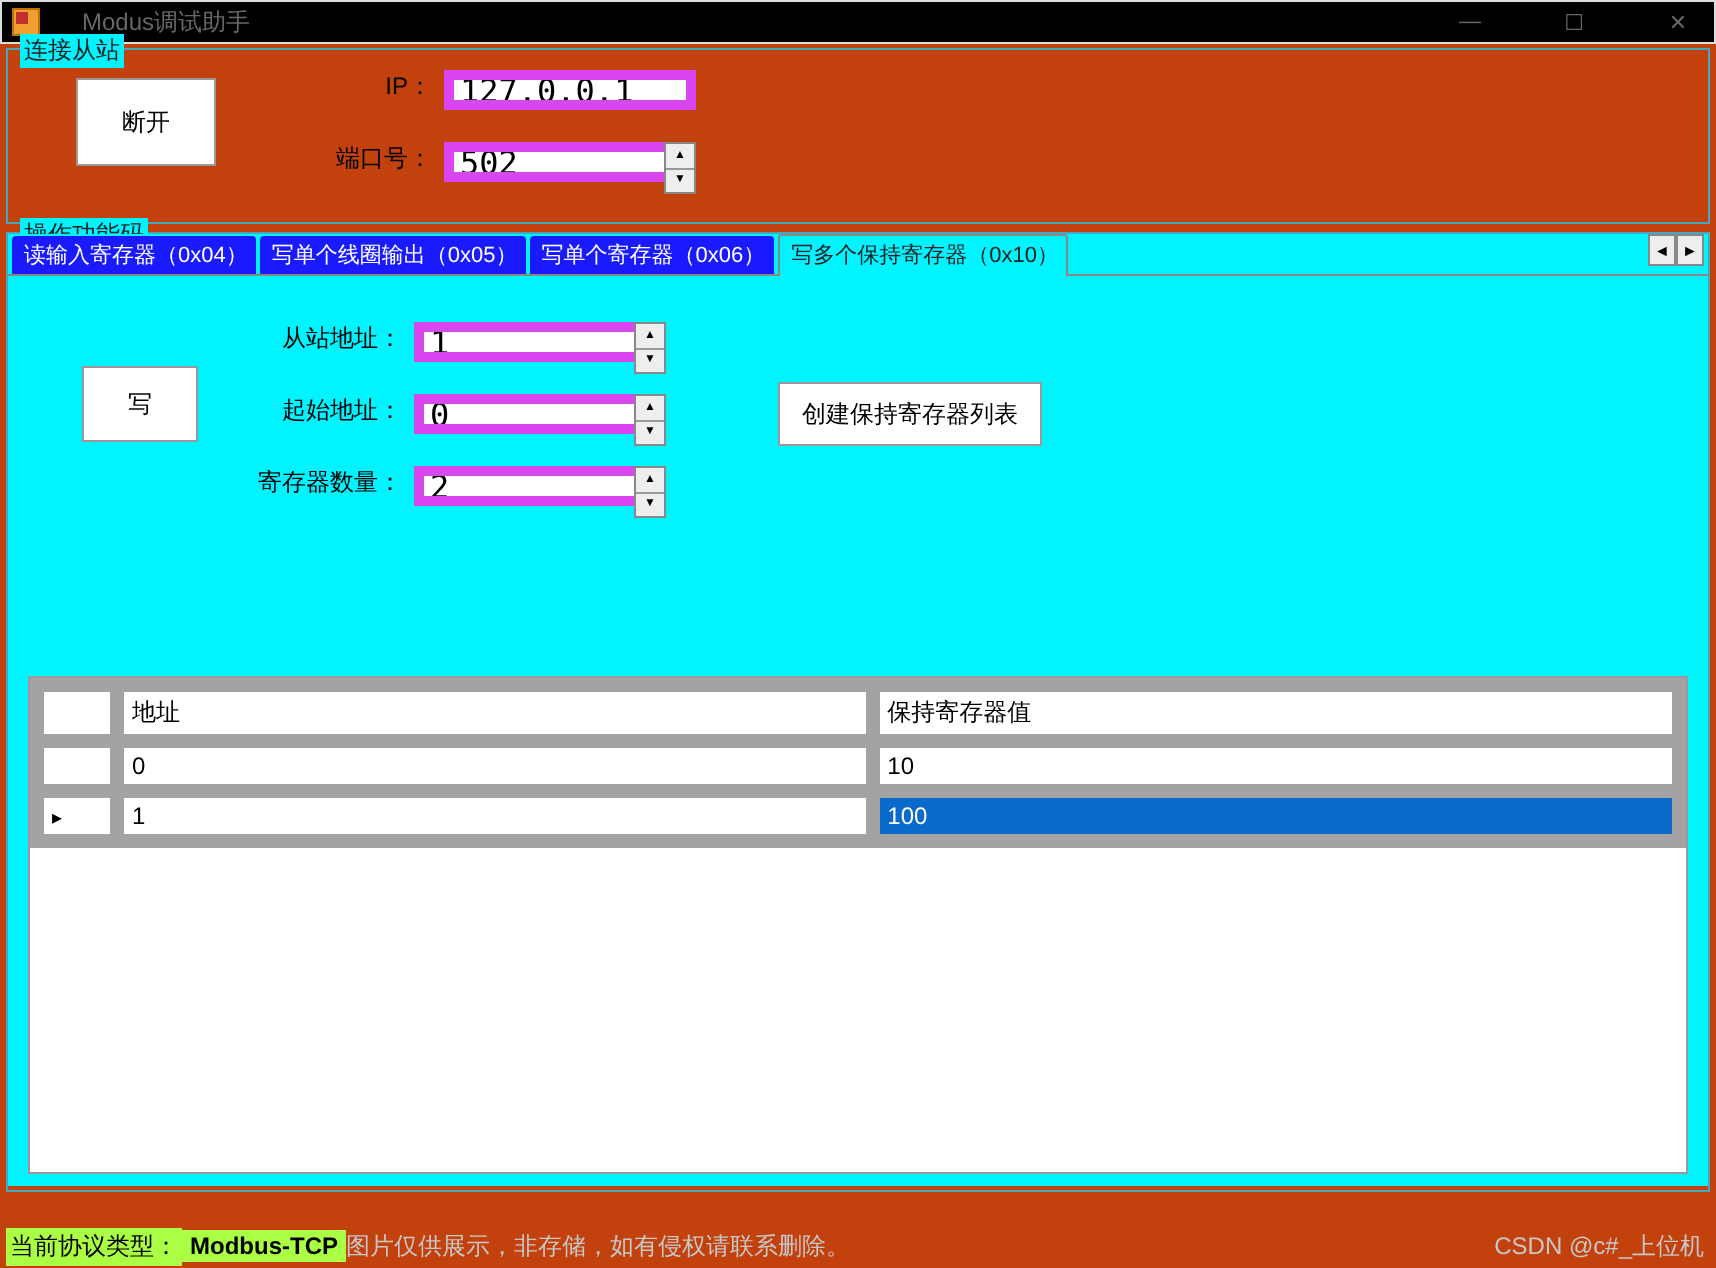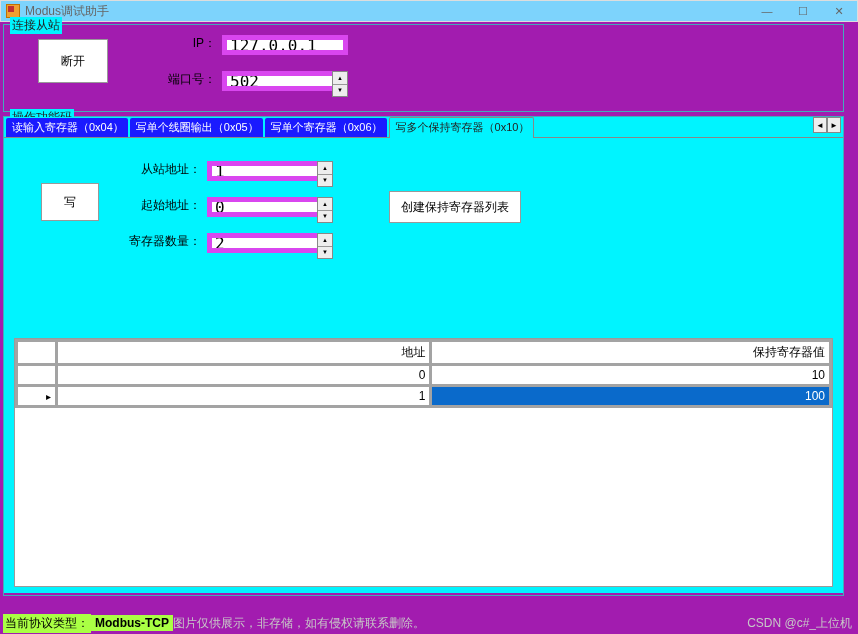--- a/index.html
+++ b/index.html
@@ -1,26 +1,26 @@
 <!DOCTYPE html>
 <html><head>
 <meta charset="utf-8">
 <style>
 * { margin:0; padding:0; box-sizing:border-box; font-family:"Microsoft YaHei", SimSun, Arial, sans-serif; }
 body { background:#fff; width:858px; height:634px; overflow:hidden; position:relative; }
 
 
-.titlebar { height:22px; background:#7dd3fc; border:1px solid #ddd; display:flex; align-items:center; font-size:12px; color:#666; }
+.titlebar { height:22px; background:#000000; border:1px solid #ddd; display:flex; align-items:center; font-size:12px; color:#666;gap:16px; }
 .titlebar .ico { width:14px; height:14px; margin:0 5px; display:inline-block; background:#f0a030; border:1px solid #c07000; }
 .titlebar .ico::after { content:""; display:block; width:6px; height:6px; background:#c03030; margin:1px; }
 .titlebar .spacer { flex:1; }
 .titlebar .winbtn { width:36px; height:20px; display:flex; align-items:center; justify-content:center; color:#666; font-size:11px; }
 
 
-.client { position:absolute; top:22px; left:0; right:0; bottom:0; background:#a21caf; padding:2px 14px 0 3px; }
+.client { position:absolute; top:22px; left:0; right:0; bottom:0; background:#c2410c; padding:2px 3px 0 3px; }
 
 
 .group { border:1px solid #4ab; position:relative; margin-bottom:4px; }
 .group > .legend { position:absolute; top:-8px; left:6px; font-size:12px; background:#00f4ff; padding:0 2px; color:#222; }
 .group-conn { height:88px; }
 .group-func { height:480px; }
 
 
 .conn-body { display:flex; align-items:flex-start; padding:10px 8px; }
 .btn { background:#fff; border:1px solid #999; font-size:12px; padding:0; display:flex; align-items:center; justify-content:center; cursor:default; }
@@ -46,21 +46,21 @@
 .tabpage { border-top:1px solid #888; height:456px; background:#00f4ff; padding:4px; position:relative; }
 .inner-top { background:#00f4ff; border:1px solid #00f4ff; height:186px; padding:18px 10px; display:flex; }
 .btn-write { width:58px; height:38px; margin-left:22px; margin-top:22px; }
 .fields2 { margin-left:30px; }
 .fields2 .row label { width:72px; }
 .btn-create { width:132px; height:32px; margin-left:56px; margin-top:30px; }
 
 
 .grid-wrap { position:absolute; left:10px; right:10px; top:200px; bottom:6px; background:#fff; border:1px solid #9a9a9a; }
 .grid { width:100%; border-collapse:collapse; font-size:12px; }
-.grid th, .grid td { border:3px solid #a3a3a3; text-align:right; padding:2px 4px; height:20px; background:#fff; }
+.grid th, .grid td { border:7px solid #a3a3a3; text-align:left; padding:2px 4px; height:20px; background:#fff; }
 .grid th { background:#fff; font-weight:normal; }
 .grid .rowhdr { width:40px; background:#fff; }
 .grid td.seltd { background:#0a6acb; color:#fff; }
 .grid .selrow .rowhdr { background:#fff; }
 .arrow { font-size:10px; }
 
 
 .status { position:absolute; left:3px; bottom:2px; height:18px; display:flex; align-items:center; font-size:12px; }
 .status .lbl { background:#aaff44; padding:1px 2px; }
 .status .val { background:#aaff44; padding:1px 4px; font-weight:bold; }

